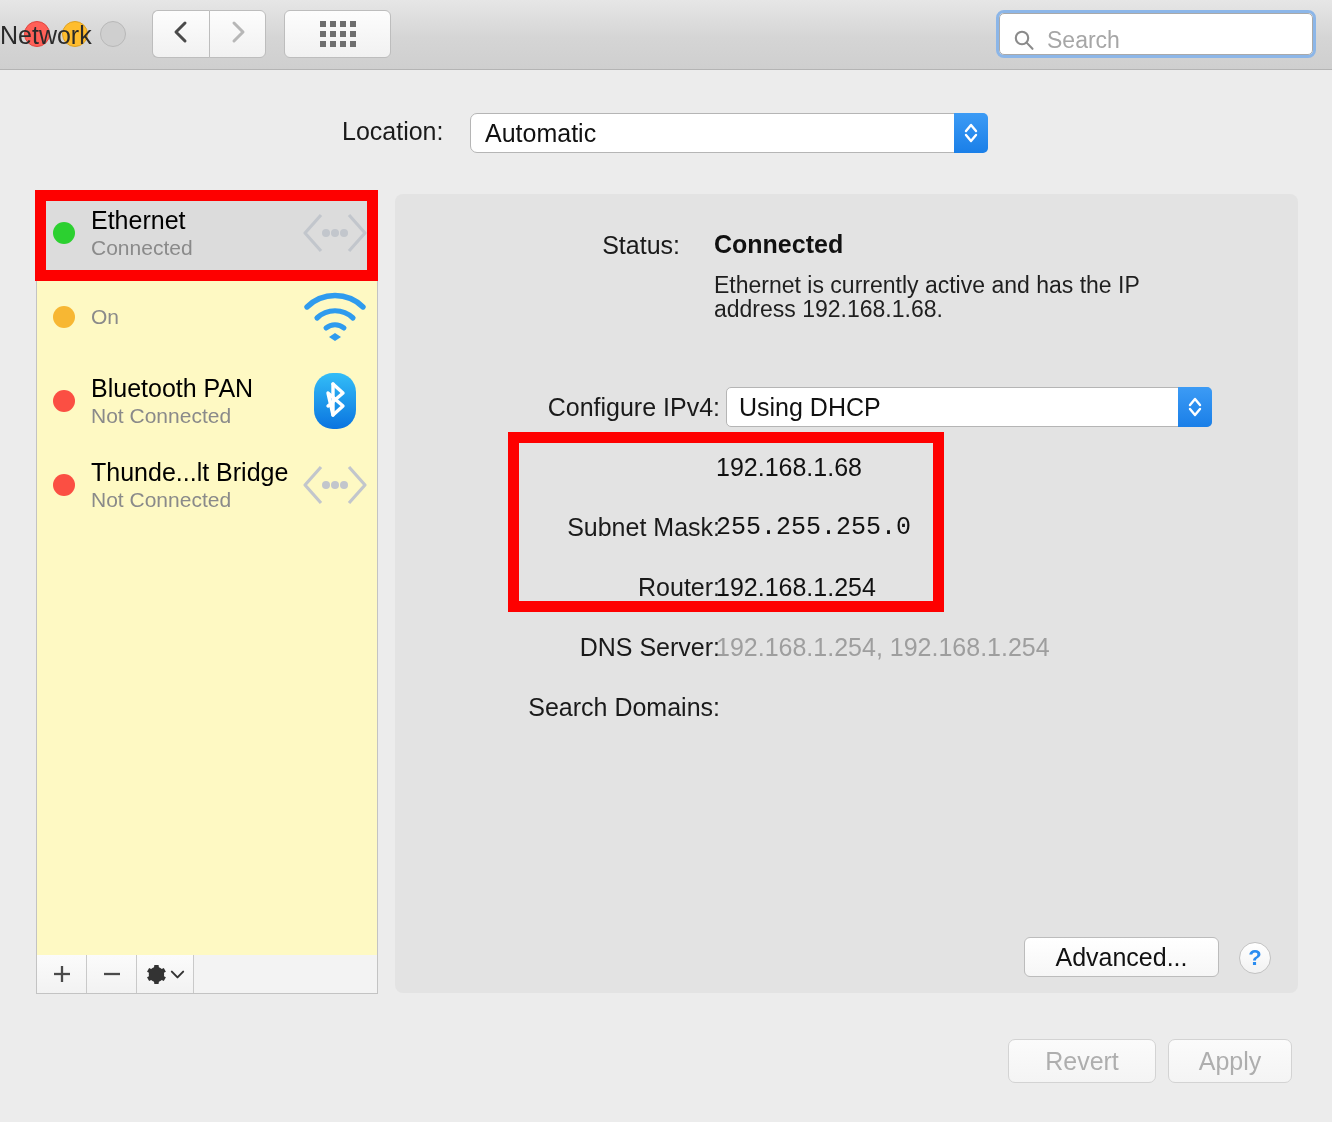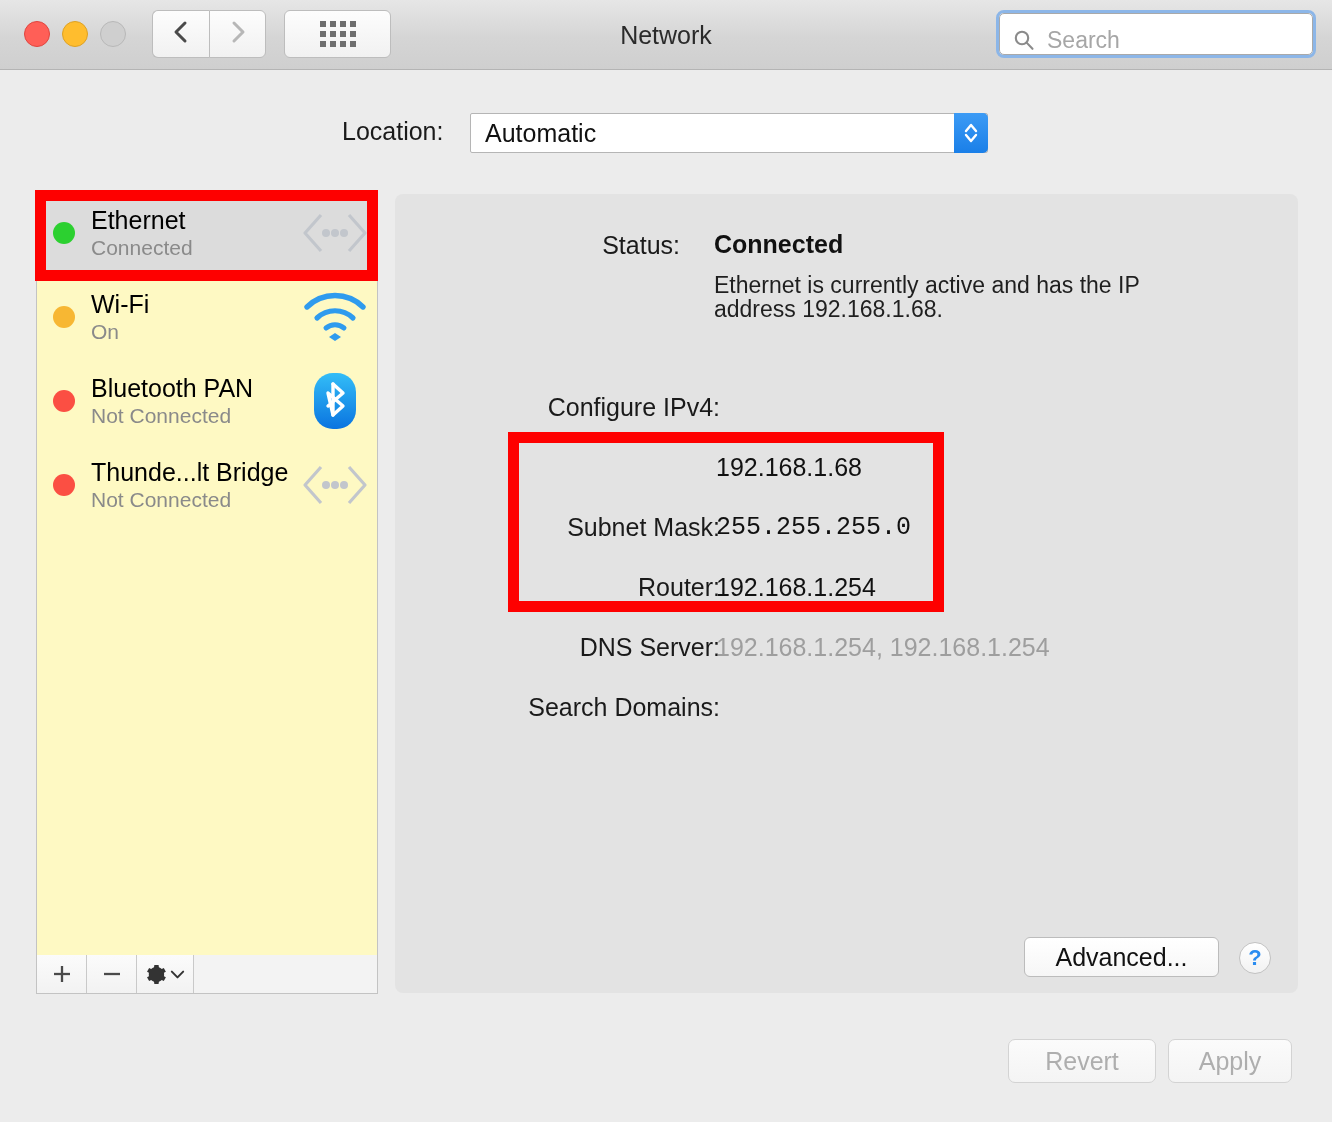--- a/index.html
+++ b/index.html
@@ -56,21 +56,21 @@
     border: 1px solid #bdbdbd; border-radius: 6px;
     display: flex; align-items: center; justify-content: center;
     box-sizing: border-box;
   }
   .grid-dots { display: grid; grid-template-columns: repeat(4, 6px); grid-gap: 4px; }
   .grid-dots i { display: block; width: 6px; height: 6px; background: #6e6e6e; }
 
   #win-title {
     position: absolute;
     left: 0; top: 0; width: 1332px; height: 70px;
-    line-height: 70px; text-align: center;
+    line-height: 70px; text-align: left;
     font-size: 25px; color: #2a2a2a;
     pointer-events: none;
   }
 
   #search-wrap {
     position: absolute;
     left: 996px; top: 10px;
     width: 320px; height: 48px;
     border-radius: 8px;
     border: 3px solid #8cb6e8;
@@ -95,21 +95,21 @@
   
   #loc-label {
     position: absolute; left: 342px; top: 117px;
     font-size: 25px; color: #1a1a1a;
   }
   #loc-popup {
     position: absolute; left: 470px; top: 113px;
     width: 518px; height: 40px;
     background: #ffffff;
     border: 1px solid #b5b5b5;
-    border-radius: 2px;
+    border-radius: 7px;
     box-sizing: border-box;
   }
   #loc-value {
     position: absolute; left: 14px; top: 5px;
     font-size: 25px; color: #111;
   }
   .stepper {
     position: absolute; right: -1px; top: -1px;
     width: 34px; height: 40px;
     background: linear-gradient(to bottom, #3c9bf5, #1a7fe8);
@@ -337,21 +337,20 @@
           <circle cx="27" cy="23" r="4" fill="#c2c6cc"></circle>
           <circle cx="36" cy="23" r="4" fill="#c2c6cc"></circle>
           <circle cx="45" cy="23" r="4" fill="#c2c6cc"></circle>
         </svg>
       </span>
     </div>
 
     <div class="svc-row">
       <span class="svc-dot" style="background:#f7b733"></span>
       <span class="svc-text">
-        <div class="svc-name">Wi-Fi</div>
         <div class="svc-status">On</div>
       </span>
       <span class="svc-icon">
         <svg width="72" height="52" viewBox="0 0 72 52">
           <path d="M8 16 A40 40 0 0 1 64 16" fill="none" stroke="#2f9bee" stroke-width="5.4" stroke-linecap="round"></path>
           <path d="M18 27 A26 26 0 0 1 54 27" fill="none" stroke="#2f9bee" stroke-width="5.2" stroke-linecap="round"></path>
           <path d="M27 37 A14 14 0 0 1 45 37" fill="none" stroke="#2f9bee" stroke-width="5" stroke-linecap="round"></path>
           <path d="M36 42 L42 46 L36 50 L30 46 Z" fill="#2f9bee"></path>
         </svg>
       </span>
@@ -421,20 +420,29 @@
     <div class="tb-fill"></div>
   </div>
 
   <div id="panel"></div>
 
   <div class="field-label" id="status-label">Status:</div>
   <div class="field-value bold" id="status-value">Connected</div>
   <div id="status-desc">Ethernet is currently active and has the IP address 192.168.1.68.</div>
 
   <div class="field-label" id="cfg-label">Configure IPv4:</div>
+  <div id="cfg-popup">
+    <span id="cfg-value">Using DHCP</span>
+    <span class="stepper">
+      <svg width="18" height="26" viewBox="0 0 18 26">
+        <polyline points="4,11 9,5 14,11" fill="none" stroke="#ffffff" stroke-width="2.4" stroke-linecap="round" stroke-linejoin="round"></polyline>
+        <polyline points="4,15 9,21 14,15" fill="none" stroke="#ffffff" stroke-width="2.4" stroke-linecap="round" stroke-linejoin="round"></polyline>
+      </svg>
+    </span>
+  </div>
 
   <div class="field-value" id="ip-value">192.168.1.68</div>
 
   <div class="field-label" id="mask-label">Subnet Mask:</div>
   <div class="field-value" id="mask-value">255.255.255.0</div>
 
   <div class="field-label" id="router-label">Router:</div>
   <div class="field-value" id="router-value">192.168.1.254</div>
 
   <div class="field-label" id="dns-label">DNS Server:</div>

